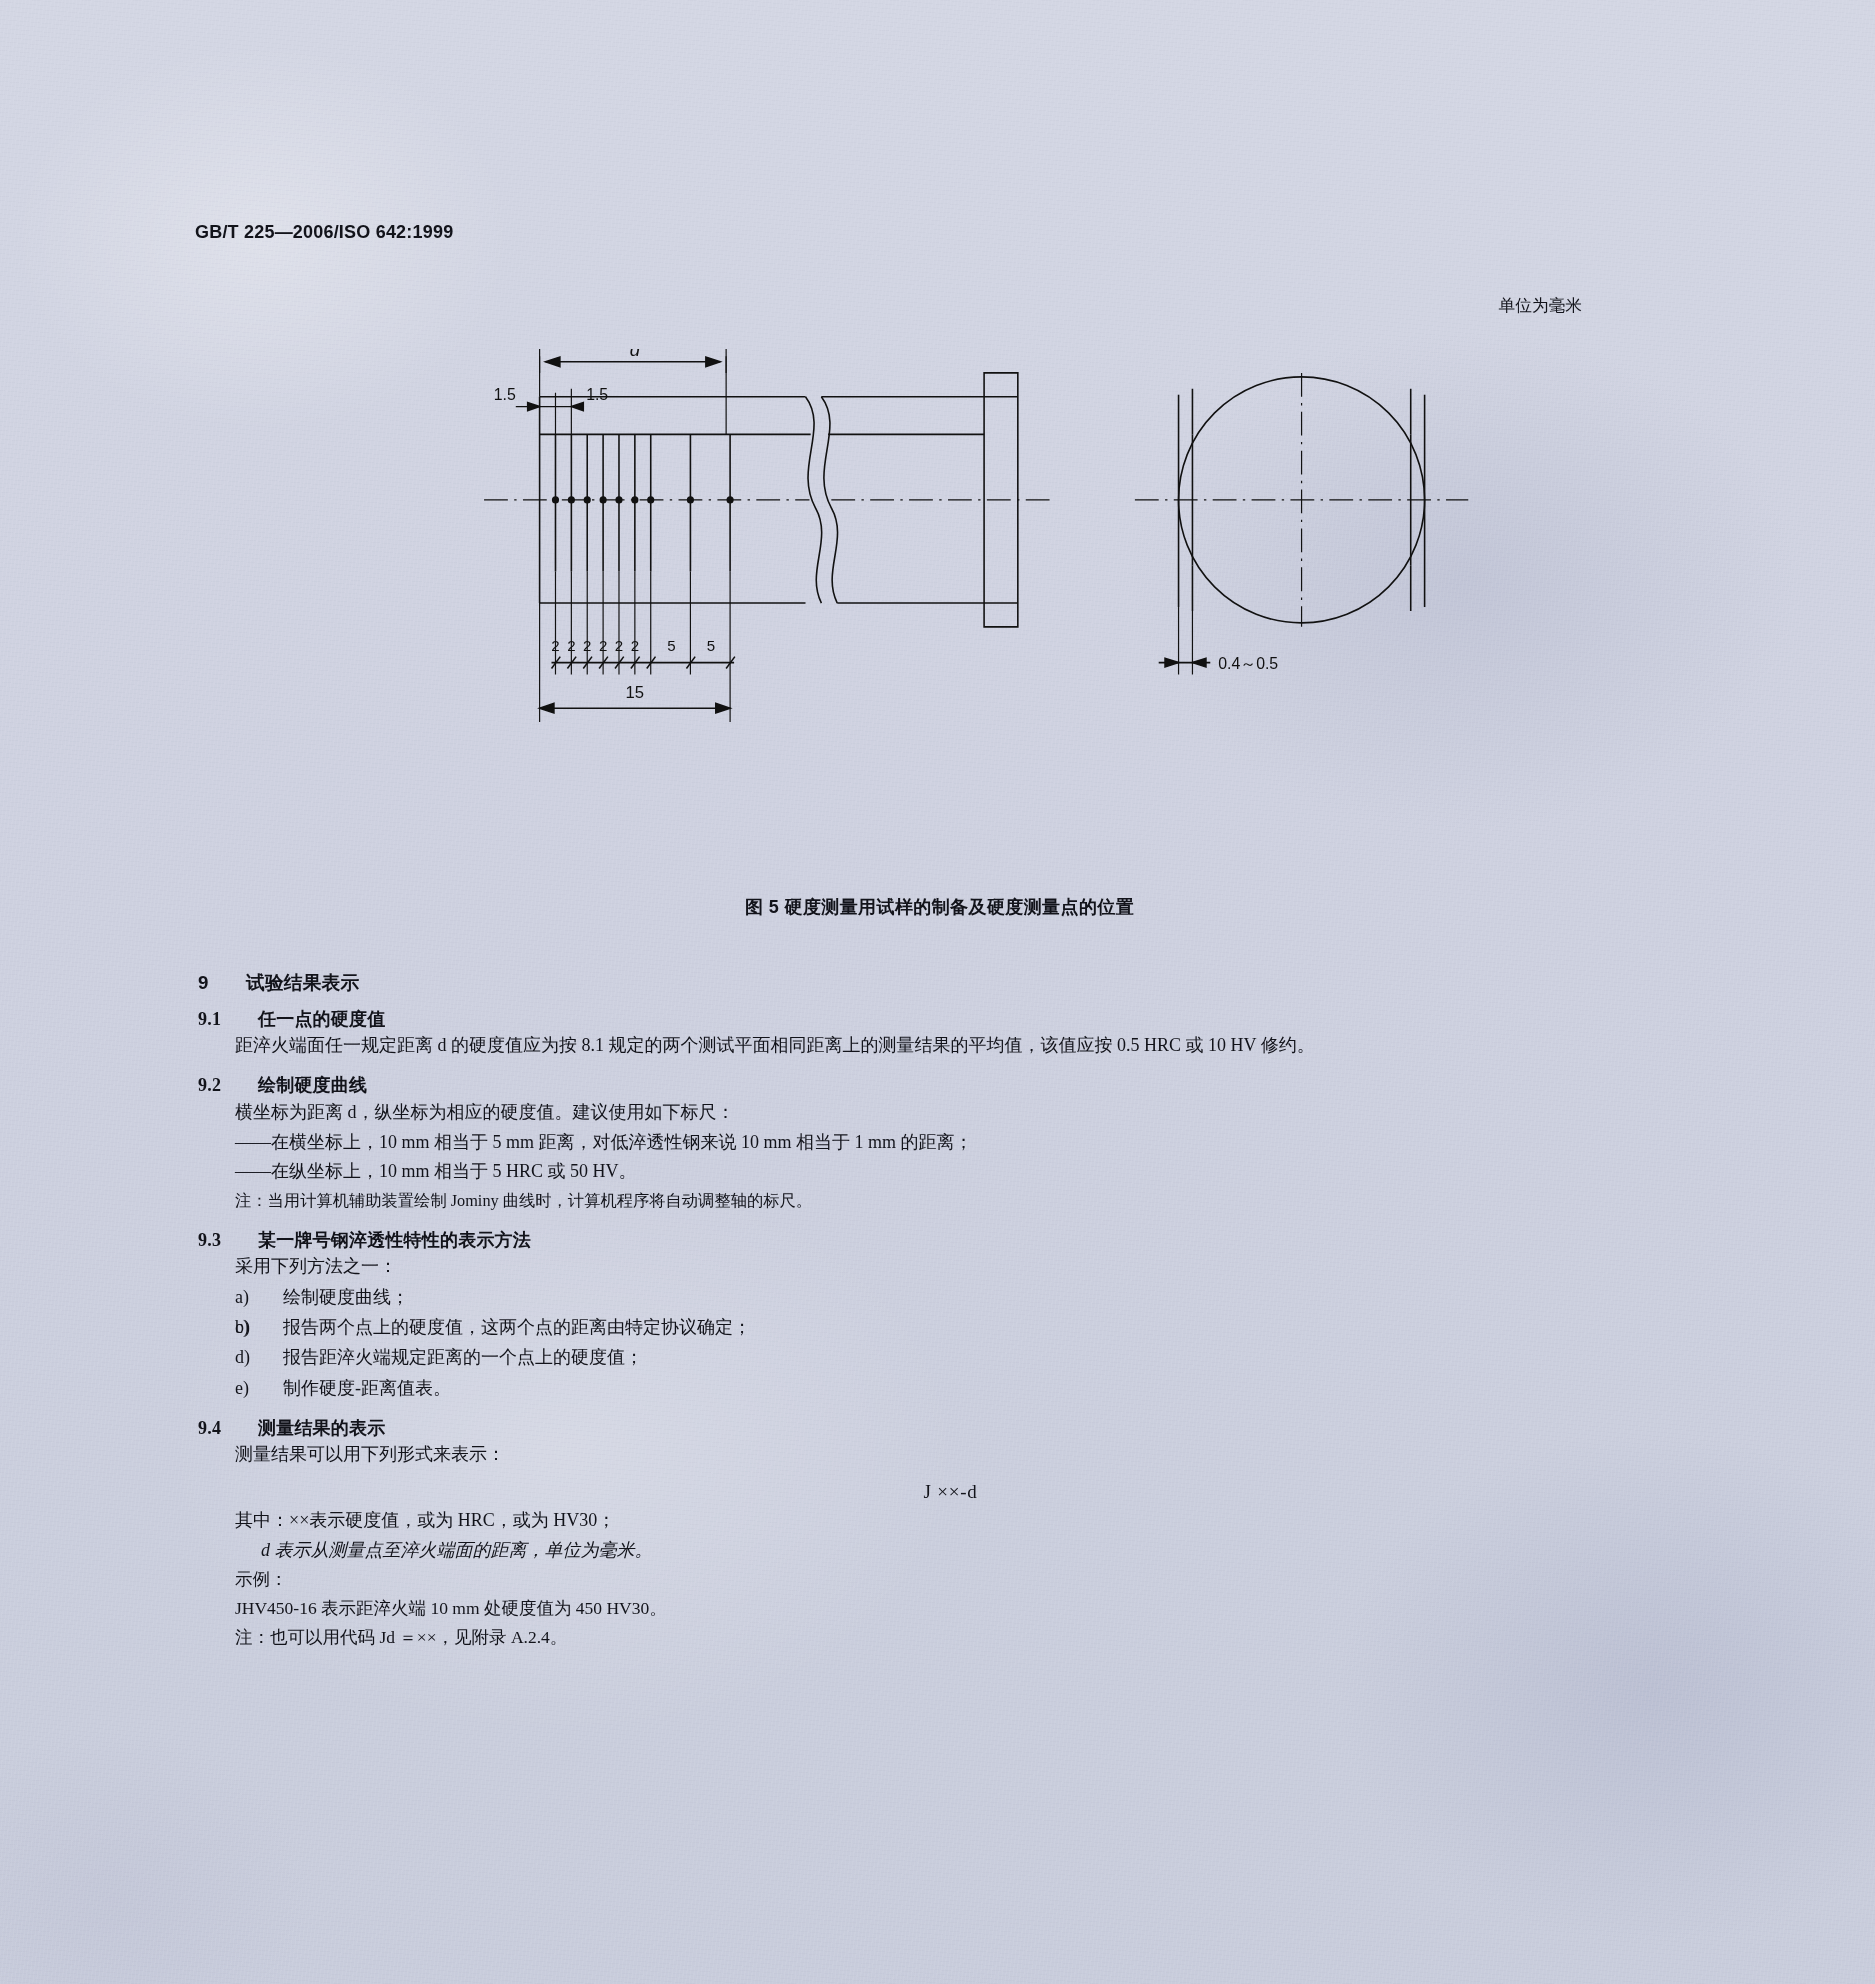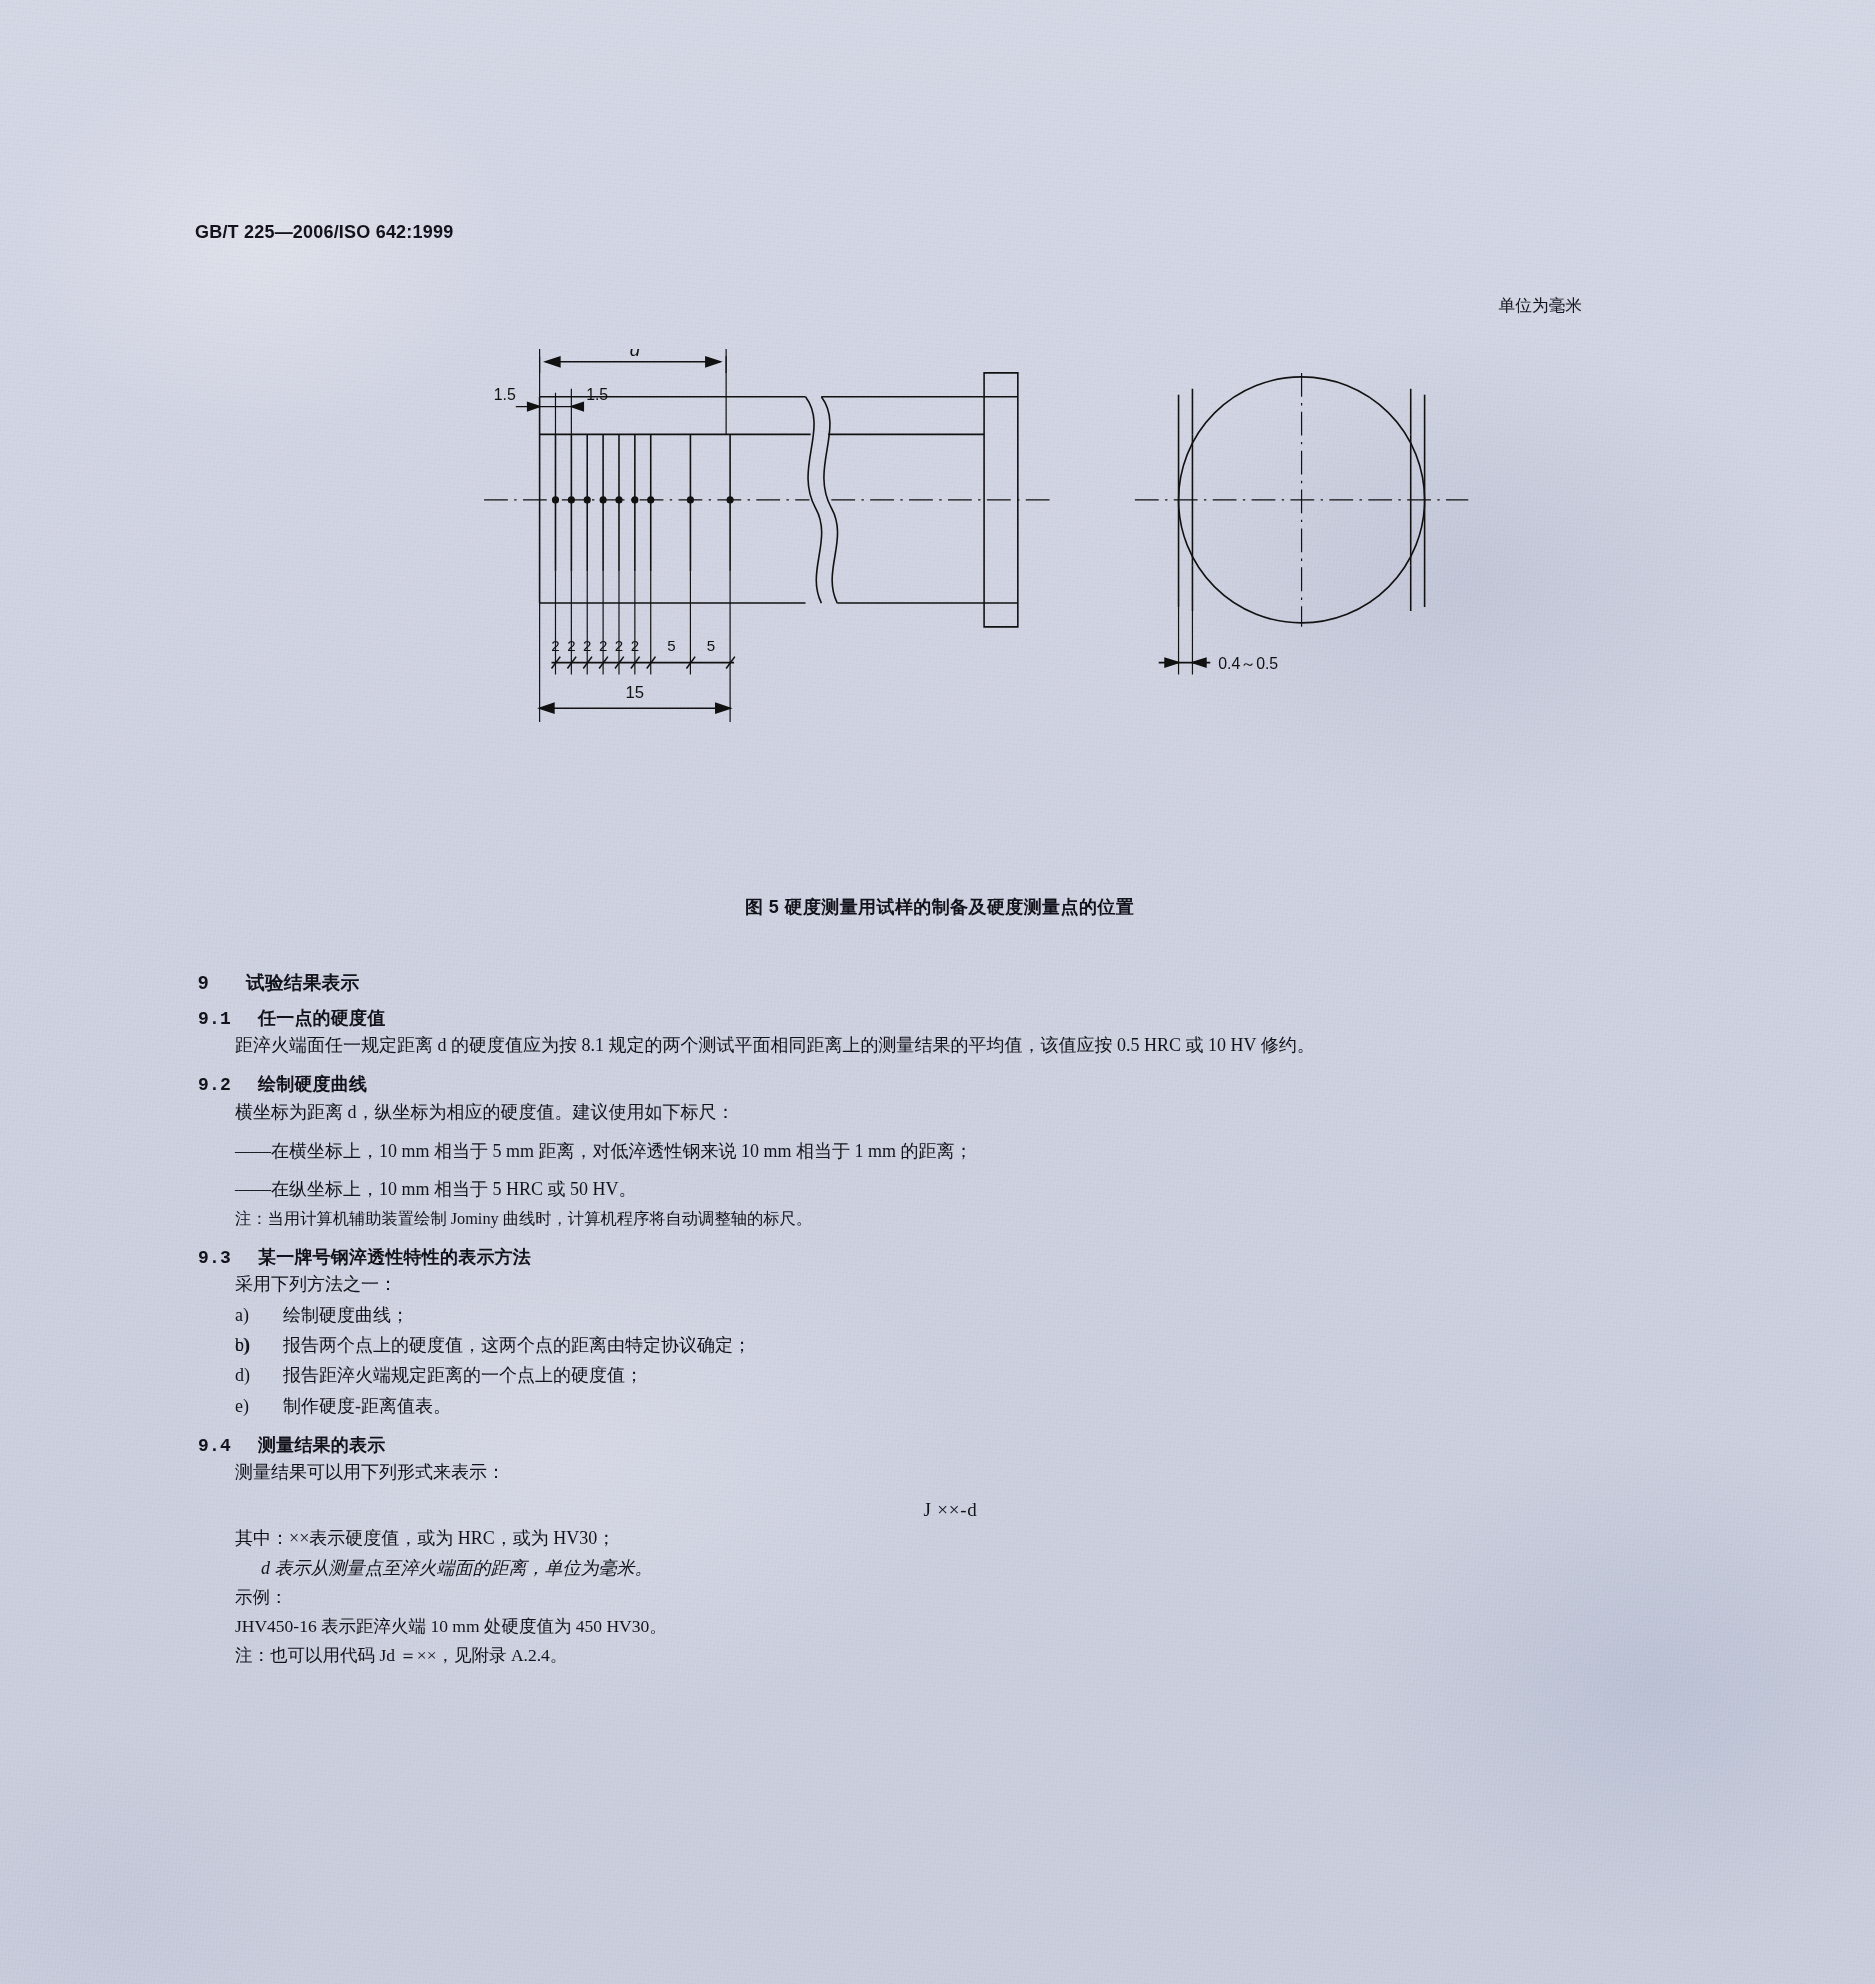--- a/index.html
+++ b/index.html
@@ -87,36 +87,36 @@
   }
   .h2 {
     font-family: "Liberation Sans", sans-serif;
     font-weight: bold;
     font-size: 18.7px;
     margin: 20.6px 0 4px 0;
     letter-spacing: 0.2px;
   }
   .h2 .num { display: inline-block; min-width: 48px; }
   .h3 {
-    font-family: Liberation Mono, monospace;
+    font-family: Liberation Serif, serif;
     font-weight: bold;
     font-size: 18px;
     margin: 17.5px 0 3.2px 0;
     letter-spacing: 0.2px;
   }
   .h3 .num { display: inline-block; min-width: 60px; }
   p.para {
     margin: 5.6px 0 0 0;
     text-indent: 37px;
     font-size: 18px;
     line-height: 1.42;
     text-align: justify;
   }
   p.dash {
-    margin: 13px 0 0 37px;
+    margin: 4px 0 0 37px;
     font-size: 18px;
     line-height: 1.42;
     text-indent: 0;
   }
   p.note {
     margin: 5.6px 0 0 37px;
     font-size: 16.3px;
     line-height: 1.4;
     text-indent: 0;
   }

